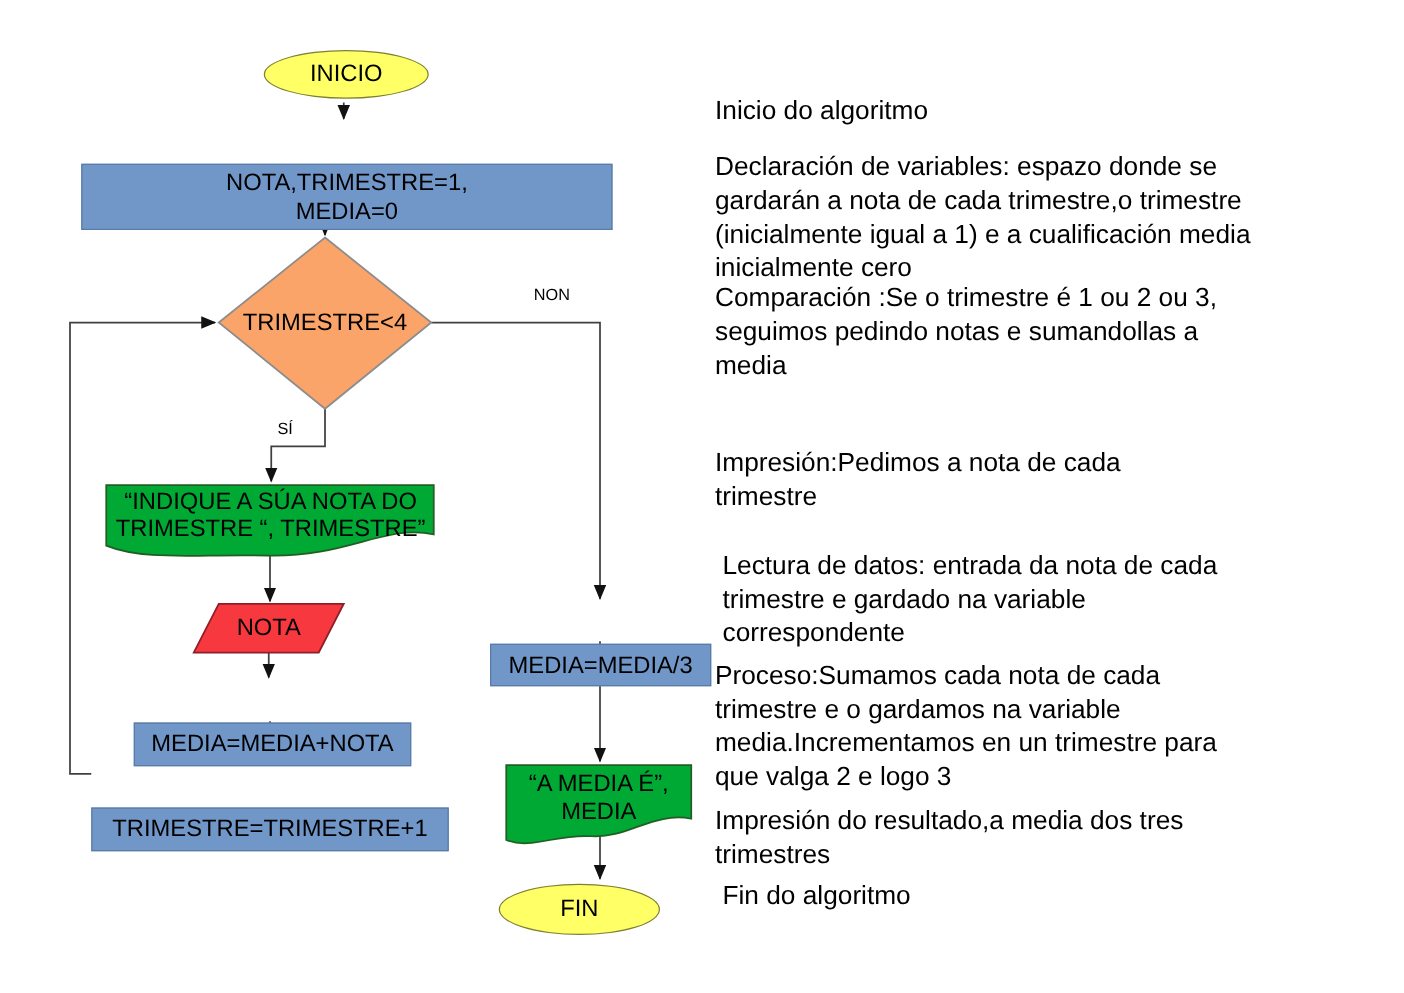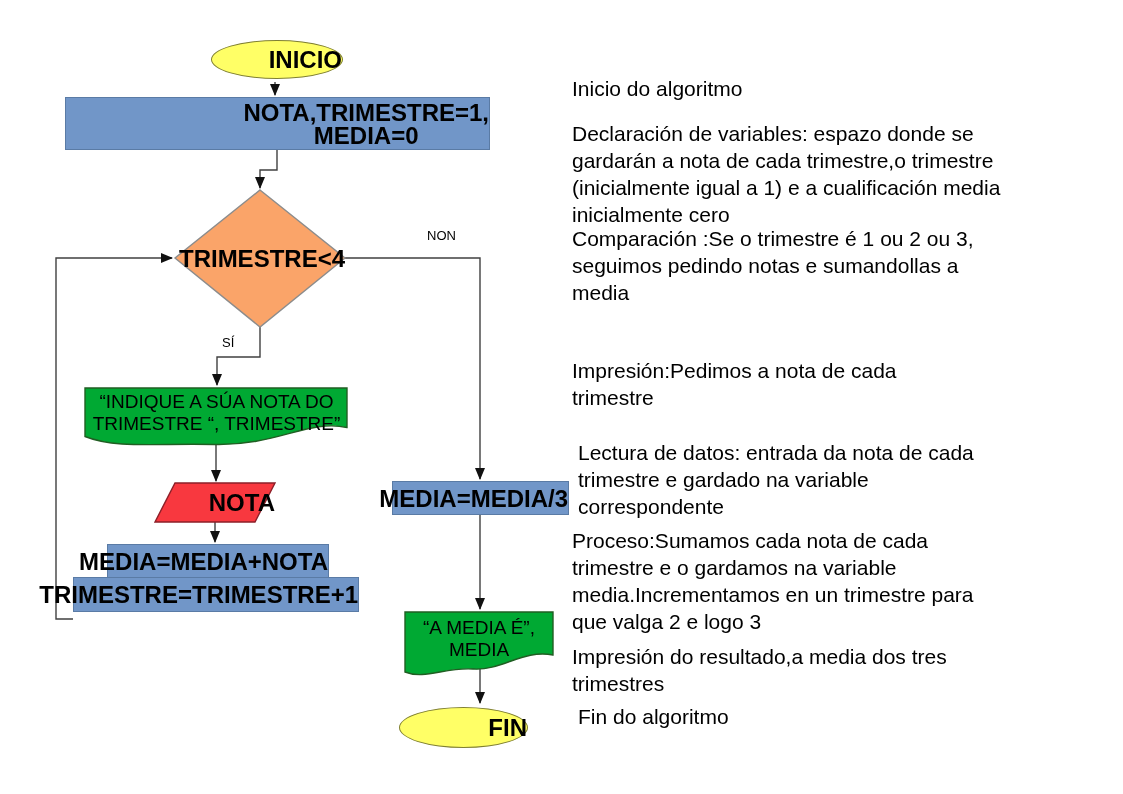--- a/index.html
+++ b/index.html
@@ -4,25 +4,25 @@
 <style>
   html,body{margin:0;padding:0;background:#fff;}
   .canvas{position:relative;width:1123px;height:794px;background:#ffffff;overflow:hidden;
           font-family:"Liberation Sans", sans-serif;color:var(--label,#000);}
   .overlay{position:absolute;left:0;top:0;}
   .conn{fill:none;stroke:var(--connector,#404040);stroke-width:1.4;marker-end:url(#arrowhead);}
   .arrowhead-glyph{fill:var(--arrowhead,#111);}
   .shape-decision{fill:var(--decision-fill,#FAA469);stroke:var(--decision-border,#8c8c8c);stroke-width:1.4;}
   .shape-input{fill:var(--input-fill,#F8383F);stroke:var(--input-border,#8c1f28);stroke-width:1.4;}
   .shape-document{fill:var(--document-fill,#00A933);stroke:var(--document-border,#215e23);stroke-width:1.4;}
-  .node{position:absolute;display:flex;align-items:center;justify-content:flex-end;
-        text-align:center;font-size:24px;line-height:23px;white-space:pre-line;font-weight:bold;}
+  .node{position:absolute;display:flex;align-items:center;justify-content:center;
+        text-align:center;font-size:19px;line-height:23px;white-space:pre-line;}
   .terminator{background:var(--terminator-fill,#FFFF66);border:1.4px solid var(--terminator-border,#808033);
               border-radius:50%;}
-  .process{background:var(--process-fill,#7196C8);border:1.4px solid var(--process-border,#5a7ba5);}
+  .process{background:var(--process-fill,#7196C8);border:1.4px solid var(--process-border,#5a7ba5);margin-top:34px;}
   .shape-label{background:transparent;border:none;}
   .doc-label{position:absolute;text-align:center;font-size:19px;line-height:22px;white-space:pre-line;}
   .branch-label{position:absolute;font-size:13px;line-height:22px;}
   .annotation{position:absolute;left:572px;width:552px;font-size:21px;line-height:27px;
               white-space:pre-line;color:var(--annotation,#000);}
   .annotation.indent{left:578px;}
 </style>
 </head>
 <body>
 
@@ -70,21 +70,21 @@
 
   <div class="doc-label" style="left:85px;top:391px;width:263px">“INDIQUE A SÚA NOTA DO
 TRIMESTRE “, TRIMESTRE”</div>
 
   <div class="node shape-label" style="left:155px;top:483px;width:120px;height:39px">NOTA</div>
 
   <div class="node process" style="left:107px;top:544px;width:220px;height:33px">
     <span>MEDIA=MEDIA+NOTA</span>
   </div>
 
-  <div class="node process" style="left:73px;top:577px;width:284px;height:33px">
+  <div class="node process" style="left:73px;top:612px;width:284px;height:33px">
     <span>TRIMESTRE=TRIMESTRE+1</span>
   </div>
 
   <div class="node process" style="left:392px;top:481px;width:175px;height:32px">
     <span>MEDIA=MEDIA/3</span>
   </div>
 
   <div class="doc-label" style="left:405px;top:617px;width:148px">“A MEDIA É”,
 MEDIA</div>
 

